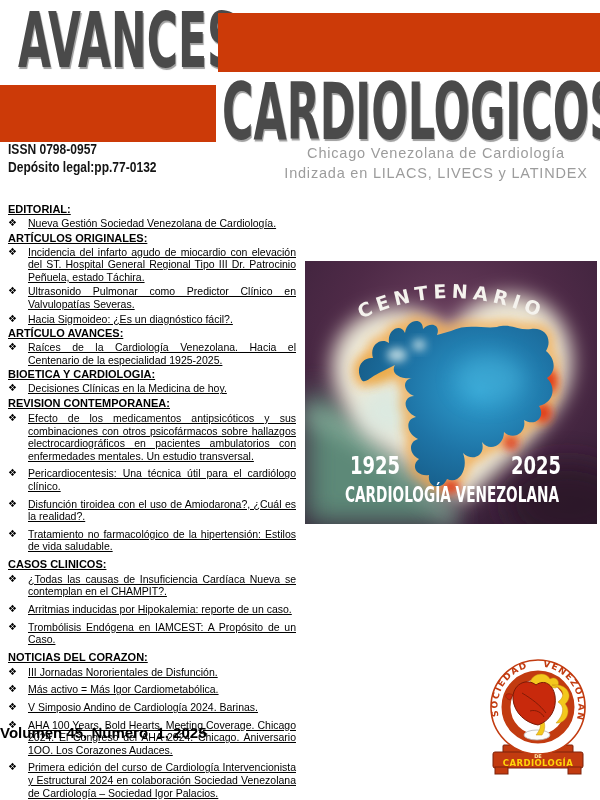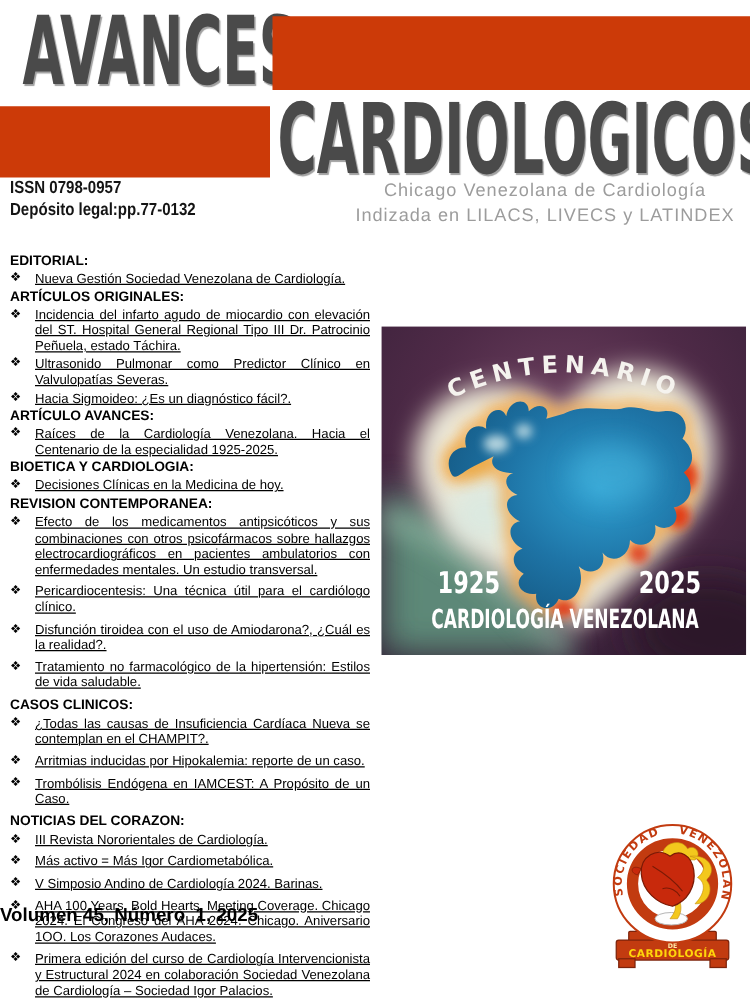--- a/index.html
+++ b/index.html
@@ -17,21 +17,21 @@
   .bar-left{left:0;top:85px;width:216px;height:57px;}
 
   .issn-block{position:absolute;left:8px;top:140px;font-size:14px;line-height:18px;
               font-weight:bold;color:#141414;transform:scaleX(0.86);transform-origin:left top;
               white-space:nowrap;}
   .subtitle{position:absolute;left:272px;top:143px;width:328px;text-align:center;
             color:#9c9c9c;font-size:14.5px;line-height:20px;letter-spacing:0.8px;white-space:nowrap;}
 
   
   .toc{position:absolute;left:8px;top:201px;width:288px;}
-  .toc-head{font-weight:bold;font-size:11px;line-height:13px;
+  .toc-head{font-weight:bold;text-decoration:underline;font-size:11px;line-height:13px;
             margin:2px 0 1px 0;color:#000;}
   .toc-item{display:flex;gap:7px;font-size:10.5px;line-height:12.6px;margin:1px 0 2px 0;}
   .toc-item.spaced{margin:2px 0 5px 0;}
   .toc-bullet{flex:0 0 13px;font-size:10px;line-height:12.6px;}
   .toc-text{flex:1;text-align:justify;text-decoration:underline;}
 
   
   .poster{position:absolute;left:305px;top:261px;width:292px;height:263px;overflow:hidden;}
   .poster svg{display:block;}
 
@@ -117,21 +117,21 @@
         <span class="toc-bullet">❖</span>
         <span class="toc-text">Arritmias inducidas por Hipokalemia: reporte de un caso.</span>
       </div>
       <div class="toc-item spaced">
         <span class="toc-bullet">❖</span>
         <span class="toc-text">Trombólisis Endógena en IAMCEST: A Propósito de un Caso.</span>
       </div>
       <div class="toc-head">NOTICIAS DEL CORAZON:</div>
       <div class="toc-item spaced">
         <span class="toc-bullet">❖</span>
-        <span class="toc-text">III Revista Nororientales de Cardiología.</span>
+        <span class="toc-text">III Jornadas Nororientales de Disfunción.</span>
       </div>
       <div class="toc-item spaced">
         <span class="toc-bullet">❖</span>
         <span class="toc-text">Más activo = Más Igor Cardiometabólica.</span>
       </div>
       <div class="toc-item spaced">
         <span class="toc-bullet">❖</span>
         <span class="toc-text">V Simposio Andino de Cardiología 2024. Barinas.</span>
       </div>
       <div class="toc-item spaced">

